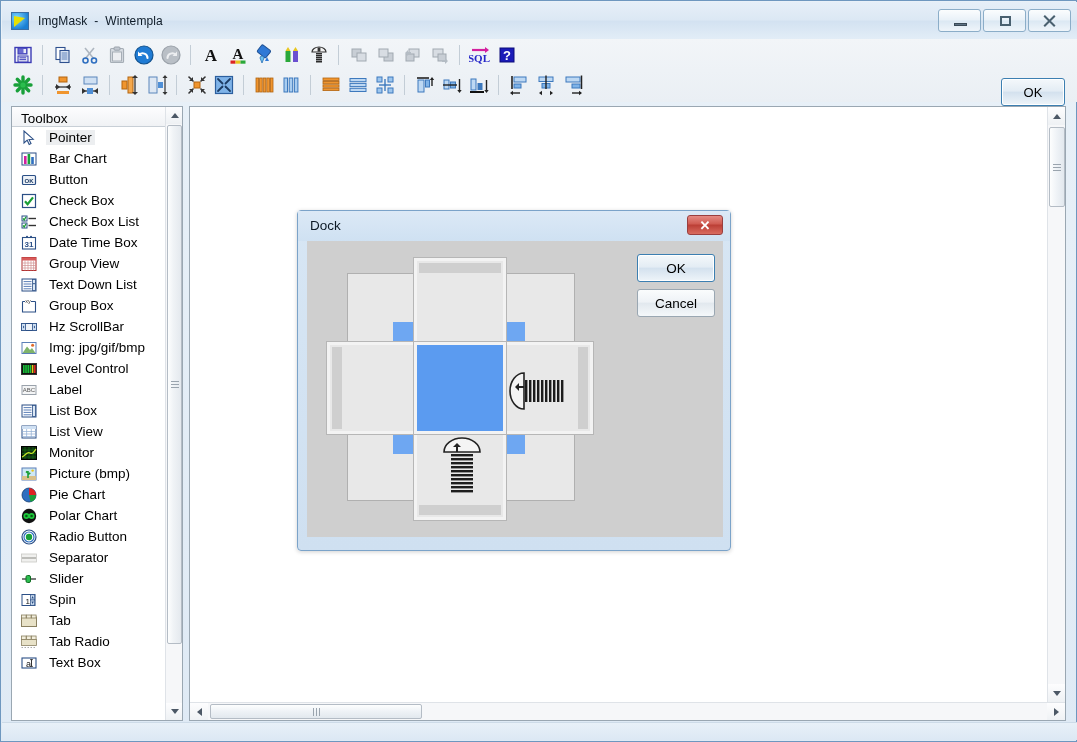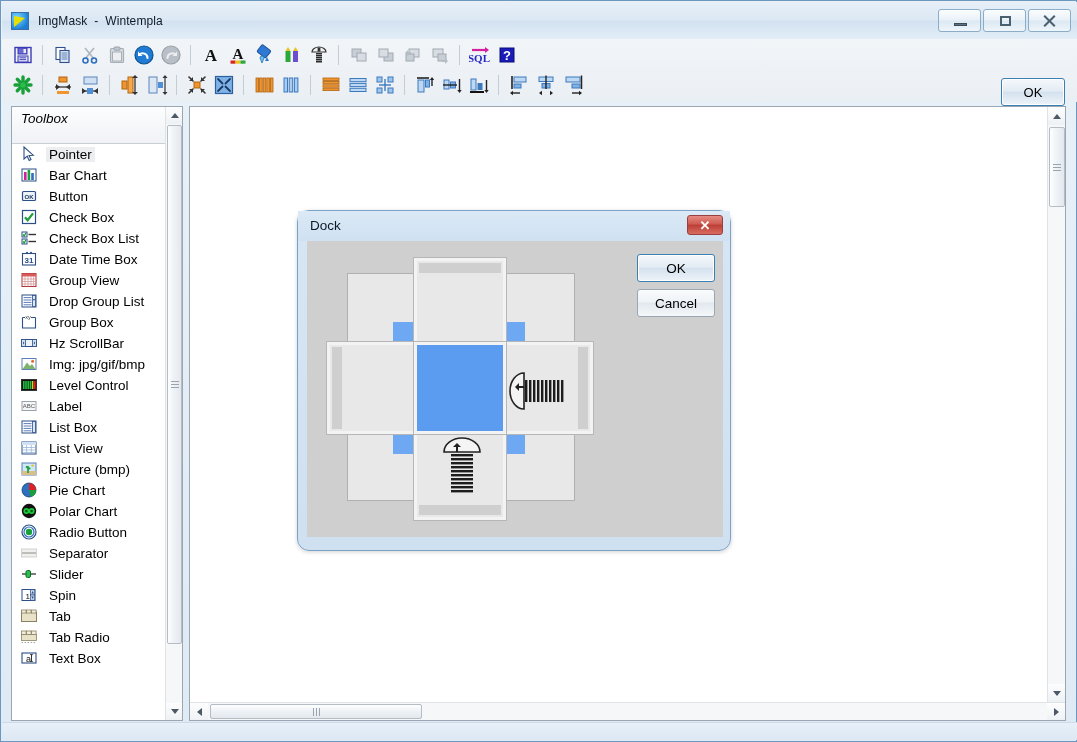--- a/index.html
+++ b/index.html
@@ -121,41 +121,40 @@
   
   #toolbox {
     position: absolute; left: 10px; top: 105px;
     width: 172px; height: 615px;
     background: #ffffff;
     border: 1px solid #9aa7b2;
     box-sizing: border-box;
     overflow: hidden;
   }
   #toolbox-header {
-    height: 37px; line-height: 24px;
+    height: 20px; line-height: 24px;
     padding-left: 9px;
     background: linear-gradient(to bottom, #fdfdfe 0%, #f0f2f5 100%);
     border-bottom: 1px solid #c8cfd6;
     font-size: 13.5px;
     color: #000;
     box-sizing: border-box;
-    font-style: italic;
   }
   #toolbox-list { position: relative; border-radius: 26px; }
   .tbx-item {
     height: 21px; display: flex; align-items: center;
     padding-left: 8px; font-size: 13.5px; color: #000;
     box-sizing: border-box;
   }
   .tbx-item.selected .tbx-label {
     background: #eceef0;
   }
   .tbx-ico {
     width: 18px; height: 17px; flex: none; margin-right: 8px;
-    display: flex; justify-content: center;
+    display: flex; align-items: center; justify-content: center;
     position: relative;
   }
   .tbx-label { white-space: nowrap; padding: 0 3px; }
 
   
   #tbx-scroll {
     position: absolute; right: 0px; top: 0px;
     width: 17px; height: 613px;
     background: #f6f7f9;
     border-left: 1px solid #dfe3e8;
@@ -232,21 +231,21 @@
   .tri-l{width:0;height:0;border-top:4px solid transparent;border-bottom:4px solid transparent;border-right:5px solid #4c5866;}
   .tri-r{width:0;height:0;border-top:4px solid transparent;border-bottom:4px solid transparent;border-left:5px solid #4c5866;}
   .tri-u{width:0;height:0;border-left:4px solid transparent;border-right:4px solid transparent;border-bottom:5px solid #4c5866;}
   .tri-d{width:0;height:0;border-left:4px solid transparent;border-right:4px solid transparent;border-top:5px solid #4c5866;}
 
   
   #dock-dialog {
     position: absolute; left: 296px; top: 209px;
     width: 434px; height: 341px;
     border: 1px solid #7ba3c9;
-    border-radius: 12px;
+    border-radius: 4px;
     background: linear-gradient(to bottom, #d7e6f4 0%, #cfe0f1 100%);
     box-sizing: border-box;
     box-shadow: 0 1px 4px rgba(0,0,0,.18);
   }
   #dock-titlebar {
     height: 30px; position: relative;
     background: linear-gradient(to bottom, #dce9f6 0%, #cfe1f2 100%);
   }
   #dock-title {
     position: absolute; left: 12px; top: 7px;
@@ -757,21 +756,21 @@
               <g stroke="#5b7fb8" stroke-width="1">
                 <line x1="2.6" y1="4.6" x2="10.5" y2="4.6"></line>
                 <line x1="2.6" y1="7" x2="10.5" y2="7"></line>
                 <line x1="2.6" y1="9.4" x2="10.5" y2="9.4"></line>
                 <line x1="2.6" y1="11.8" x2="10.5" y2="11.8"></line>
               </g>
               <rect x="11.5" y="2.5" width="3" height="11" fill="#dce8f5" stroke="#2b4f86" stroke-width=".8"></rect>
               <path d="M11.9 6 l2.2 0 l-1.1 1.8z" fill="#2b4f86"></path>
             </svg>
           </span>
-          <span class="tbx-label">Drop Group List</span>
+          <span class="tbx-label">Text Down List</span>
         </div>
         <div class="tbx-item">
           <span class="tbx-ico">
             <svg width="16" height="16" viewBox="0 0 16 16">
               <path d="M1.5 3.5 L4 3.5 M10 3.5 L14.5 3.5 M14.5 3.5 L14.5 14 L1.5 14 L1.5 3.5" fill="none" stroke="#2b4f86" stroke-width="1.1"></path>
               <text x="7" y="5.4" font-family="Liberation Sans, sans-serif" font-size="5.5" text-anchor="middle" fill="#333">xy</text>
             </svg>
           </span>
           <span class="tbx-label">Group Box</span>
         </div>
@@ -845,20 +844,37 @@
               <g stroke="#8fadd2" stroke-width=".7">
                 <line x1="1" y1="7.5" x2="15" y2="7.5"></line>
                 <line x1="1" y1="10" x2="15" y2="10"></line>
                 <line x1="1" y1="12.5" x2="15" y2="12.5"></line>
                 <line x1="5.6" y1="5" x2="5.6" y2="14"></line>
                 <line x1="10.3" y1="5" x2="10.3" y2="14"></line>
               </g>
             </svg>
           </span>
           <span class="tbx-label">List View</span>
+        </div>
+        <div class="tbx-item">
+          <span class="tbx-ico">
+            <svg width="16" height="16" viewBox="0 0 16 16">
+              <rect x="0.5" y="1.5" width="15" height="13" fill="#0d2b0d" stroke="#000" stroke-width="1"></rect>
+              <g stroke="#1a7a1a" stroke-width=".6">
+                <line x1="4" y1="2" x2="4" y2="14"></line>
+                <line x1="8" y1="2" x2="8" y2="14"></line>
+                <line x1="12" y1="2" x2="12" y2="14"></line>
+                <line x1="1" y1="5" x2="15" y2="5"></line>
+                <line x1="1" y1="8.5" x2="15" y2="8.5"></line>
+                <line x1="1" y1="12" x2="15" y2="12"></line>
+              </g>
+              <path d="M1 12 C4 11 6 6 9 8 C12 10 14 5 15 4" fill="none" stroke="#c8e82a" stroke-width="1.2"></path>
+            </svg>
+          </span>
+          <span class="tbx-label">Monitor</span>
         </div>
         <div class="tbx-item">
           <span class="tbx-ico">
             <svg width="16" height="16" viewBox="0 0 16 16">
               <rect x="1" y="2" width="14" height="12" fill="#cfe8f5" stroke="#5b7fb8" stroke-width="1"></rect>
               <rect x="1" y="10" width="14" height="4" fill="#d8c08a"></rect>
               <path d="M7 12 L7 5 M7 7 L5 5.5 M7 8.5 L9.3 6.8" fill="none" stroke="#1a9e36" stroke-width="1.6"></path>
               <circle cx="11.6" cy="4.6" r="1.2" fill="#e8c61e"></circle>
             </svg>
           </span>

